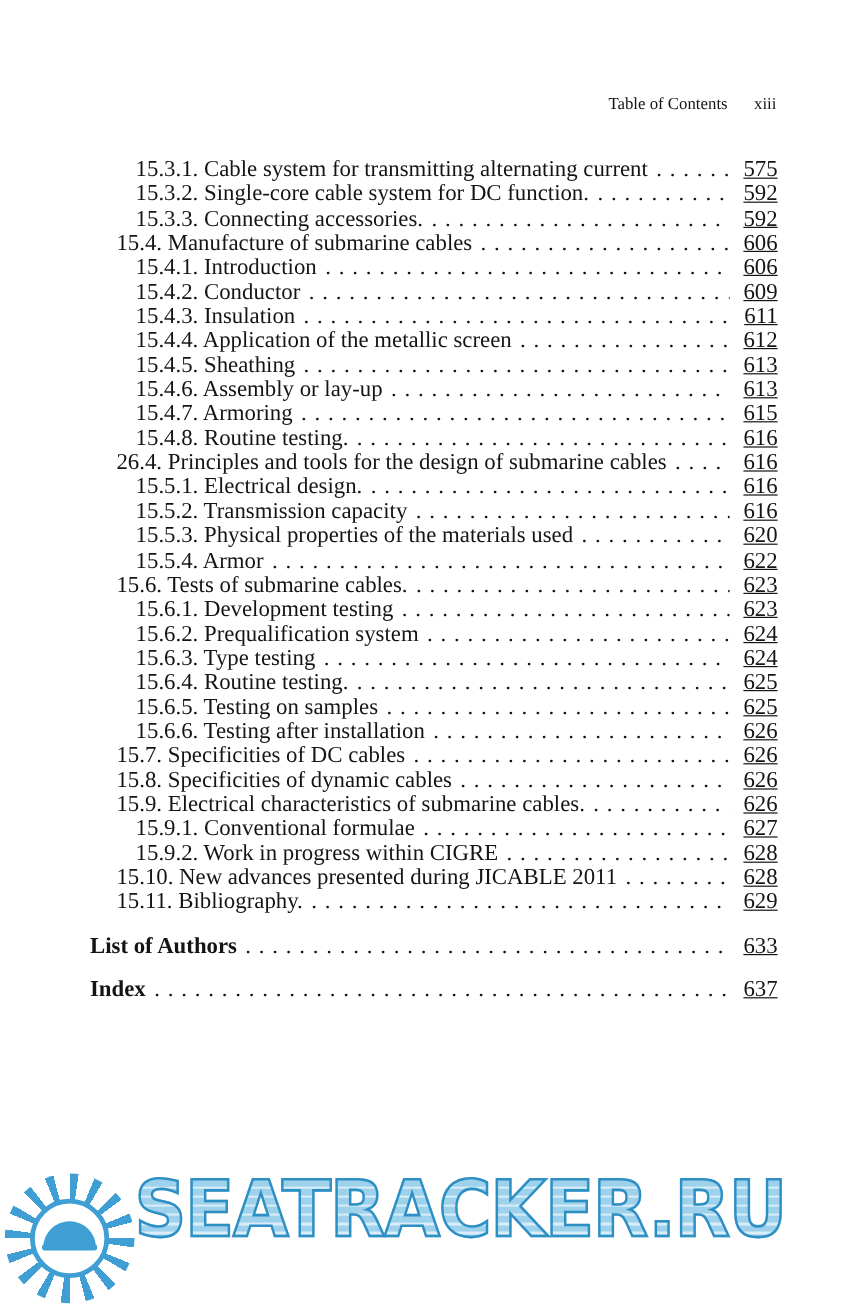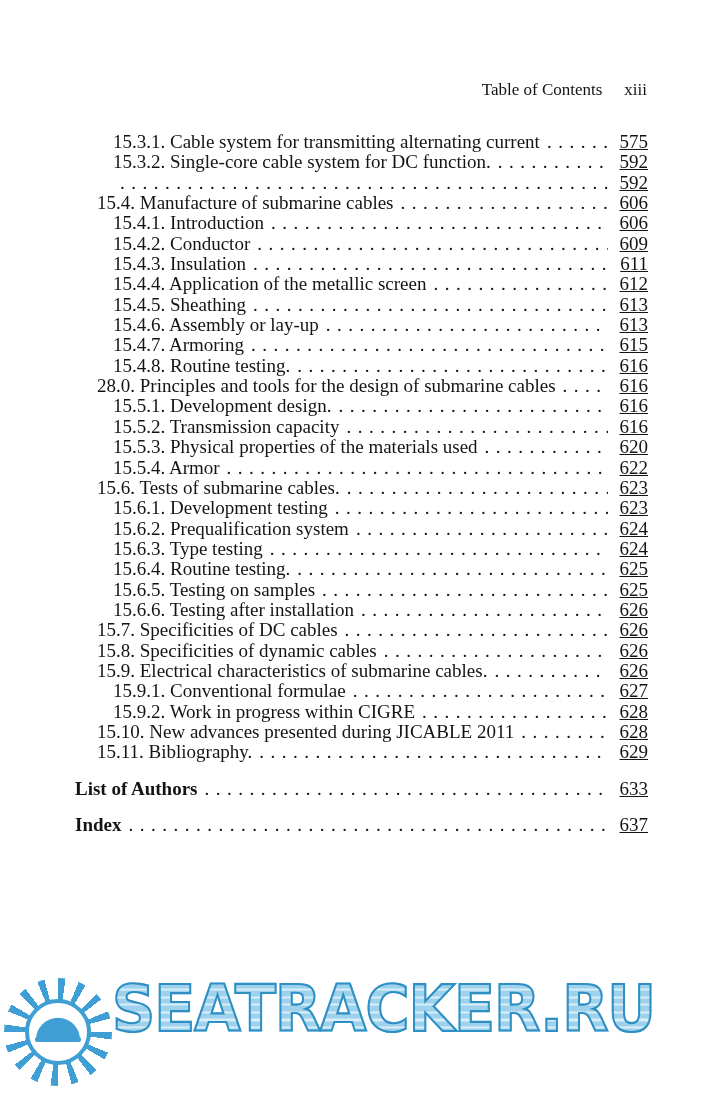--- a/index.html
+++ b/index.html
@@ -17,21 +17,21 @@
   }
   .running-head {
     position: absolute;
     top: 80px;
     left: 75px;
     right: 76px;
     display: flex;
     justify-content: flex-end;
     align-items: baseline;
     gap: 22px;
-    font-size: 17px;
+    font-size: 14px;
   }
   .toc {
     position: absolute;
     top: 132px;
     left: 75px;
     right: 75px;
   }
   .row {
     display: flex;
     align-items: baseline;
@@ -145,20 +145,21 @@
       <span class="label">15.3.1. Cable system for transmitting alternating current</span>
       <span class="leader">........................................................................................................................</span>
       <span class="page">575</span>
     </div>
     <div class="row indent-2">
       <span class="label">15.3.2. Single-core cable system for DC function.</span>
       <span class="leader">........................................................................................................................</span>
       <span class="page">592</span>
     </div>
     <div class="row indent-2">
+      <span class="label">15.3.3. Connecting accessories.</span>
       <span class="leader">........................................................................................................................</span>
       <span class="page">592</span>
     </div>
     <div class="row indent-1">
       <span class="label">15.4. Manufacture of submarine cables</span>
       <span class="leader">........................................................................................................................</span>
       <span class="page">606</span>
     </div>
     <div class="row indent-2">
       <span class="label">15.4.1. Introduction</span>
@@ -194,26 +195,26 @@
       <span class="label">15.4.7. Armoring</span>
       <span class="leader">........................................................................................................................</span>
       <span class="page">615</span>
     </div>
     <div class="row indent-2">
       <span class="label">15.4.8. Routine testing.</span>
       <span class="leader">........................................................................................................................</span>
       <span class="page">616</span>
     </div>
     <div class="row indent-1">
-      <span class="label">28.0. Principles and tools for the design of submarine cables</span>
+      <span class="label">26.4. Principles and tools for the design of submarine cables</span>
       <span class="leader">........................................................................................................................</span>
       <span class="page">616</span>
     </div>
     <div class="row indent-2">
-      <span class="label">15.5.1. Development design.</span>
+      <span class="label">15.5.1. Electrical design.</span>
       <span class="leader">........................................................................................................................</span>
       <span class="page">616</span>
     </div>
     <div class="row indent-2">
       <span class="label">15.5.2. Transmission capacity</span>
       <span class="leader">........................................................................................................................</span>
       <span class="page">616</span>
     </div>
     <div class="row indent-2">
       <span class="label">15.5.3. Physical properties of the materials used</span>

